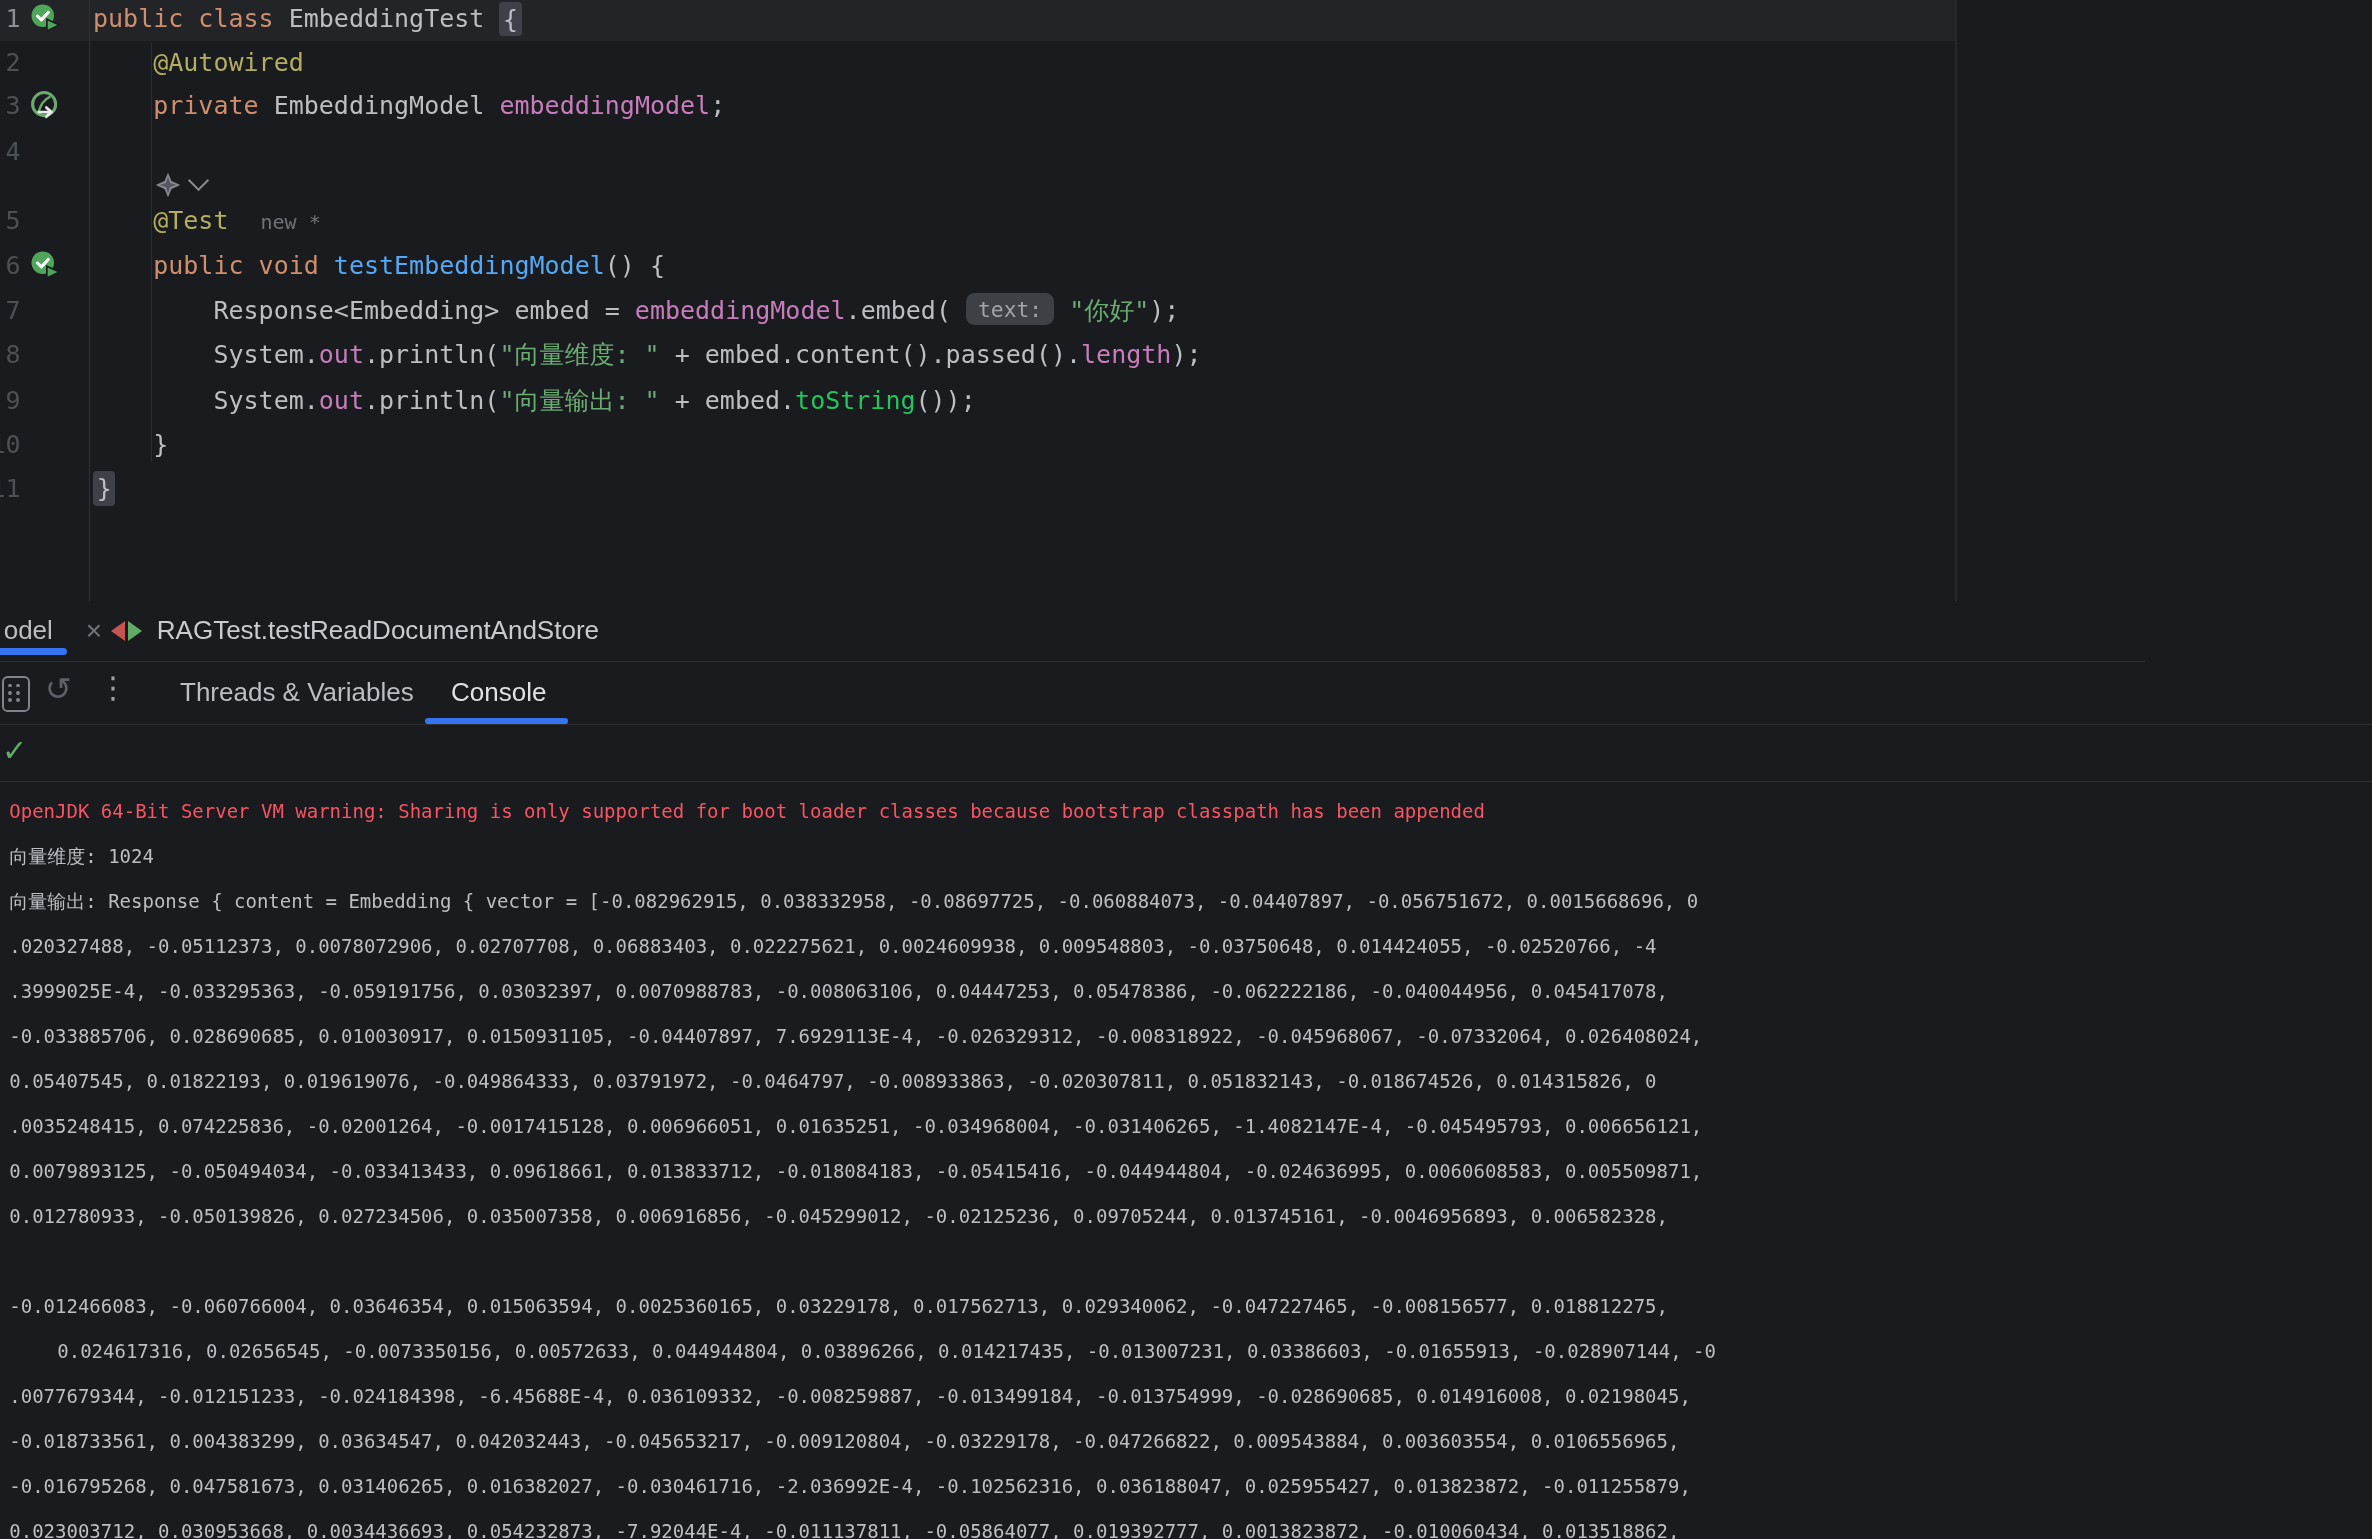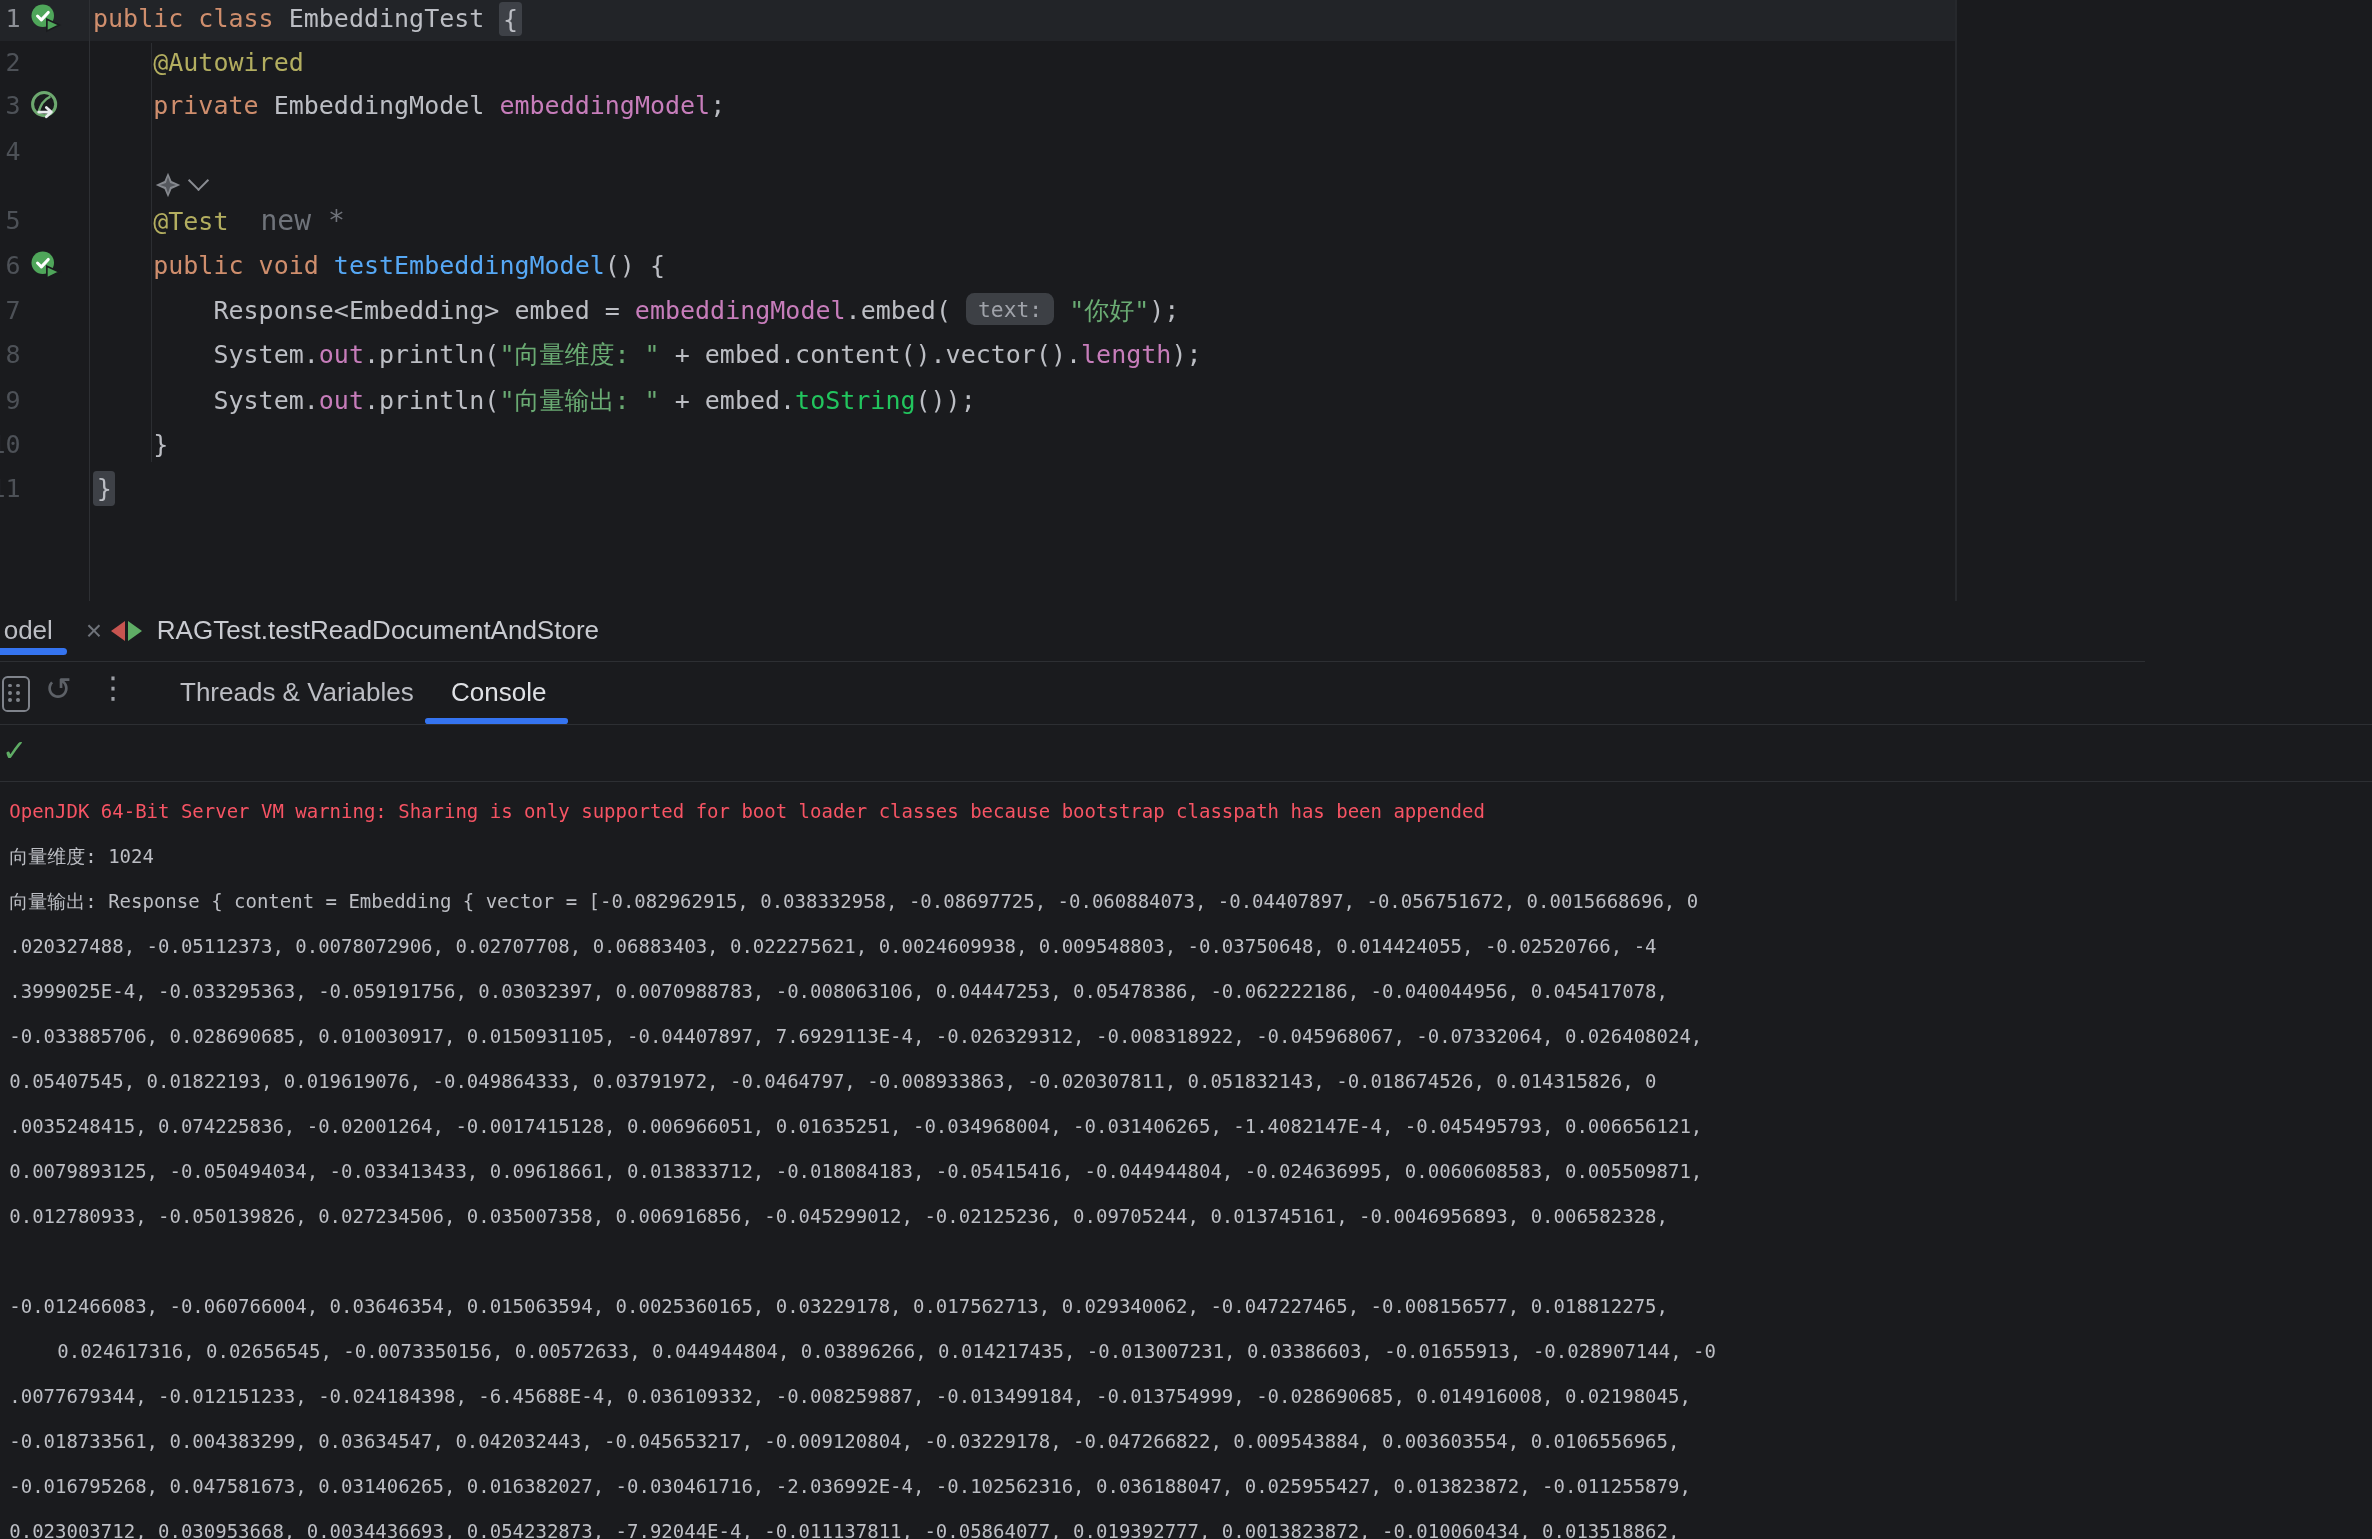--- a/index.html
+++ b/index.html
@@ -25,21 +25,21 @@
   .gutter-icon{position:absolute;left:29px;width:33px;height:33px;cursor:pointer;}
 
   .seg-pl{color:#bcbec4;}
   .seg-kw{color:#cf8e6d;}
   .seg-ann{color:#b3ae60;}
   .seg-field{color:#c77dbb;}
   .seg-fieldi{color:#c77dbb;}
   .seg-method{color:#56a8f5;}
   .seg-str{color:#6aab73;}
   .seg-dim{color:#22c55e;}
-  .seg-vcs{color:#6f737a;font-size:28px;margin-left:32px;}
+  .seg-vcs{color:#6f737a;font-size:20px;margin-left:32px;}
   .seg-brace{color:#bcbec4;background:#3e4147;border-radius:3.7px;padding:2.8px 3.7px;}
   .seg-pill{display:inline-block;vertical-align:middle;background:#3d4045;color:#a0a3aa;
             font-size:21.3px;line-height:21.3px;padding:5.6px 12px;border-radius:8.3px;margin-top:-5.6px;}
 
   #ai-inlay{position:absolute;left:154px;top:167px;width:74px;height:35px;display:flex;align-items:center;gap:9.3px;cursor:pointer;}
   #ai-chevron{width:13px;height:13px;border-right:2.3px solid #8a8d93;border-bottom:2.3px solid #8a8d93;
               transform:rotate(45deg);margin-top:-7.4px;}
 
   
   #run-tabbar{position:absolute;left:0;top:601px;width:2145px;height:60px;border-bottom:0.9px solid #2d2f33;}
@@ -121,21 +121,21 @@
       <div class="gutter-num mono" style="top: 466px;">11</div>
     </div>
   <div id="code-layer">
       <div class="code-line" style="top: -3.7px;"><span class="seg-kw">public class </span><span class="seg-pl">EmbeddingTest </span><span class="seg-brace">{</span></div>
       <div class="code-line" style="top: 40px;"><span class="seg-pl">    </span><span class="seg-ann">@Autowired</span></div>
       <div class="code-line" style="top: 83px;"><span class="seg-pl">    </span><span class="seg-kw">private </span><span class="seg-pl">EmbeddingModel </span><span class="seg-field">embeddingModel</span><span class="seg-pl">;</span></div>
       <div class="code-line" style="top: 129px;"></div>
       <div class="code-line" style="top: 198px;"><span class="seg-pl">    </span><span class="seg-ann">@Test</span><span class="seg-vcs">new *</span></div>
       <div class="code-line" style="top: 243px;"><span class="seg-pl">    </span><span class="seg-kw">public void </span><span class="seg-method">testEmbeddingModel</span><span class="seg-pl">() {</span></div>
       <div class="code-line" style="top: 288px;"><span class="seg-pl">        </span><span class="seg-pl">Response&lt;Embedding&gt; embed = </span><span class="seg-field">embeddingModel</span><span class="seg-pl">.embed( </span><span class="seg-pill">text:</span><span class="seg-pl"> </span><span class="seg-str">"你好"</span><span class="seg-pl">);</span></div>
-      <div class="code-line" style="top: 332px;"><span class="seg-pl">        </span><span class="seg-pl">System.</span><span class="seg-fieldi">out</span><span class="seg-pl">.println(</span><span class="seg-str">"向量维度: "</span><span class="seg-pl"> + embed.content().vector().</span><span class="seg-field">length</span><span class="seg-pl">);</span></div>
+      <div class="code-line" style="top: 332px;"><span class="seg-pl">        </span><span class="seg-pl">System.</span><span class="seg-fieldi">out</span><span class="seg-pl">.println(</span><span class="seg-str">"向量维度: "</span><span class="seg-pl"> + embed.content().passed().</span><span class="seg-field">length</span><span class="seg-pl">);</span></div>
       <div class="code-line" style="top: 378px;"><span class="seg-pl">        </span><span class="seg-pl">System.</span><span class="seg-fieldi">out</span><span class="seg-pl">.println(</span><span class="seg-str">"向量输出: "</span><span class="seg-pl"> + embed.</span><span class="seg-dim">toString</span><span class="seg-pl">());</span></div>
       <div class="code-line" style="top: 422px;"><span class="seg-pl">    }</span></div>
       <div class="code-line" style="top: 466px;"><span class="seg-brace">}</span></div>
     </div>
 
   <div id="ai-inlay">
     <svg width="28" height="28" viewBox="0 0 24 24">
       <path d="M12 1.5 L15 8.5 L22.5 12 L15 15.5 L12 22.5 L9 15.5 L1.5 12 L9 8.5 Z" fill="#86898f"></path>
       <path d="M12 5 L13.8 10.2 L19 12 L13.8 13.8 L12 19 L10.2 13.8 L5 12 L10.2 10.2 Z" fill="#55585e"></path>
     </svg>

